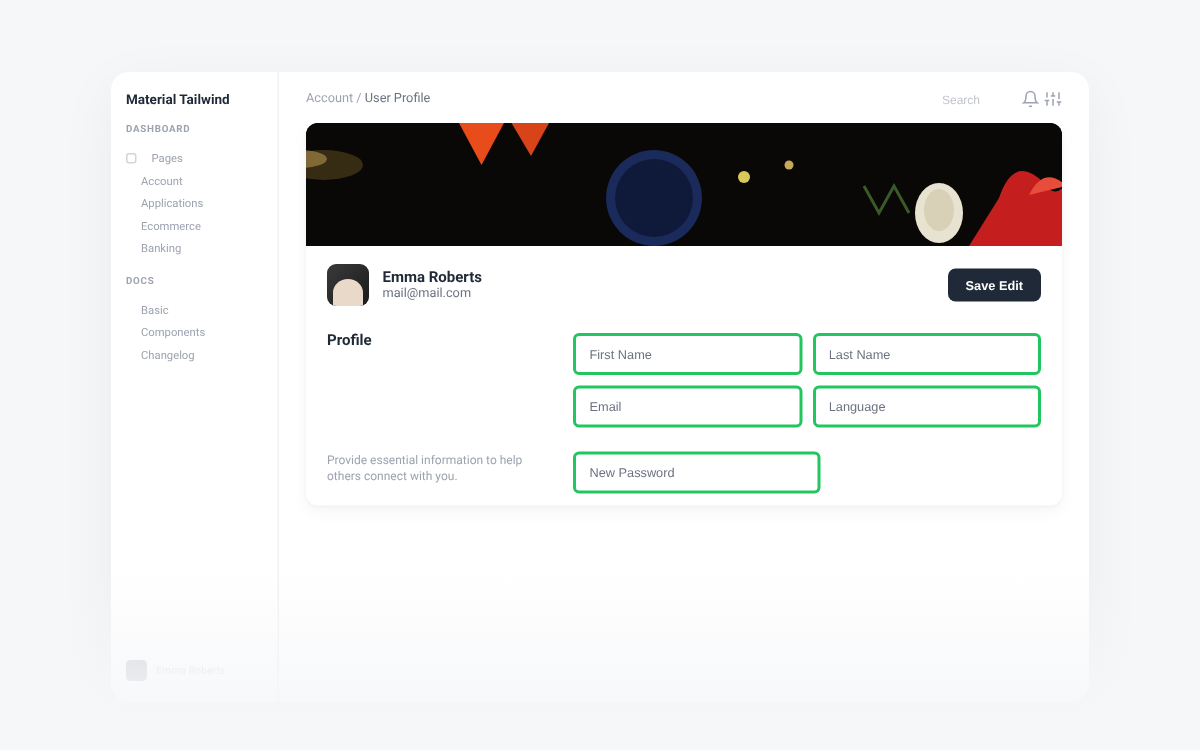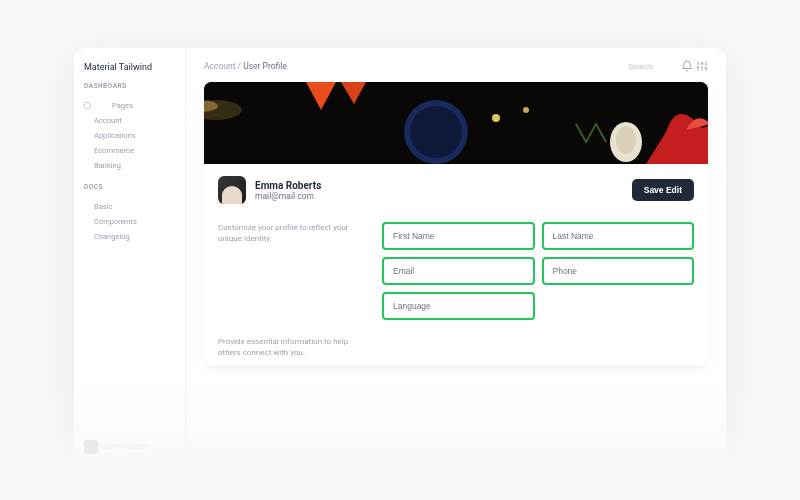--- a/index.html
+++ b/index.html
@@ -24,36 +24,36 @@
   overflow: hidden;
 }
 .sidebar {
   width: 112px;
   padding: 14px 10px;
   border-right: 1px solid #f0f1f3;
   flex-shrink: 0;
 }
 .brand {
   font-size: 9px;
-  font-weight: 400;
+  font-weight: 700;
   color: #1f2937;
   margin-bottom: 6px;
 }
 .section-label {
   font-size: 6.5px;
   font-weight: 700;
   color: #9ca3af;
   letter-spacing: 0.5px;
   margin-bottom: 8px;
   margin-top: 10px;
 }
 .nav-item {
   display: flex;
   align-items: center;
-  gap: 21px;
+  gap: 10px;
   font-size: 7.5px;
   color: #9ca3af;
   padding: 3px 0;
   cursor: pointer;
 }
 .nav-item.indent { padding-left: 10px; }
 .nav-icon {
   width: 7px;
   height: 7px;
   border: 1px solid #d1d5db;
@@ -313,36 +313,36 @@
             <div>
               <div class="profile-name">Emma Roberts</div>
               <div class="profile-email">mail@mail.com</div>
             </div>
           </div>
           <button class="save-btn">Save Edit</button>
         </div>
 
         <div class="section-row">
           <div class="section-info">
-            <div class="section-desc">Customize your profile to reflect your unique identity.</div>
+            <div class="section-title">Profile</div>
           </div>
           <div class="fields">
             <input class="field" placeholder="First Name" style="">
             <input class="field" placeholder="Last Name" style="">
             <input class="field" placeholder="Email" style="">
-            <input class="field" placeholder="Phone" style="">
             <input class="field" placeholder="Language" style="">
           </div>
         </div>
 
         <div class="section-row">
           <div class="section-info">
             <div class="section-desc">Provide essential information to help others connect with you.</div>
           </div>
           <div class="fields single">
+            <input class="field" placeholder="New Password" style="">
           </div>
         </div>
 
       </div>
     </div>
   </main>
 </div>
 
 <div class="fade"></div>
 

